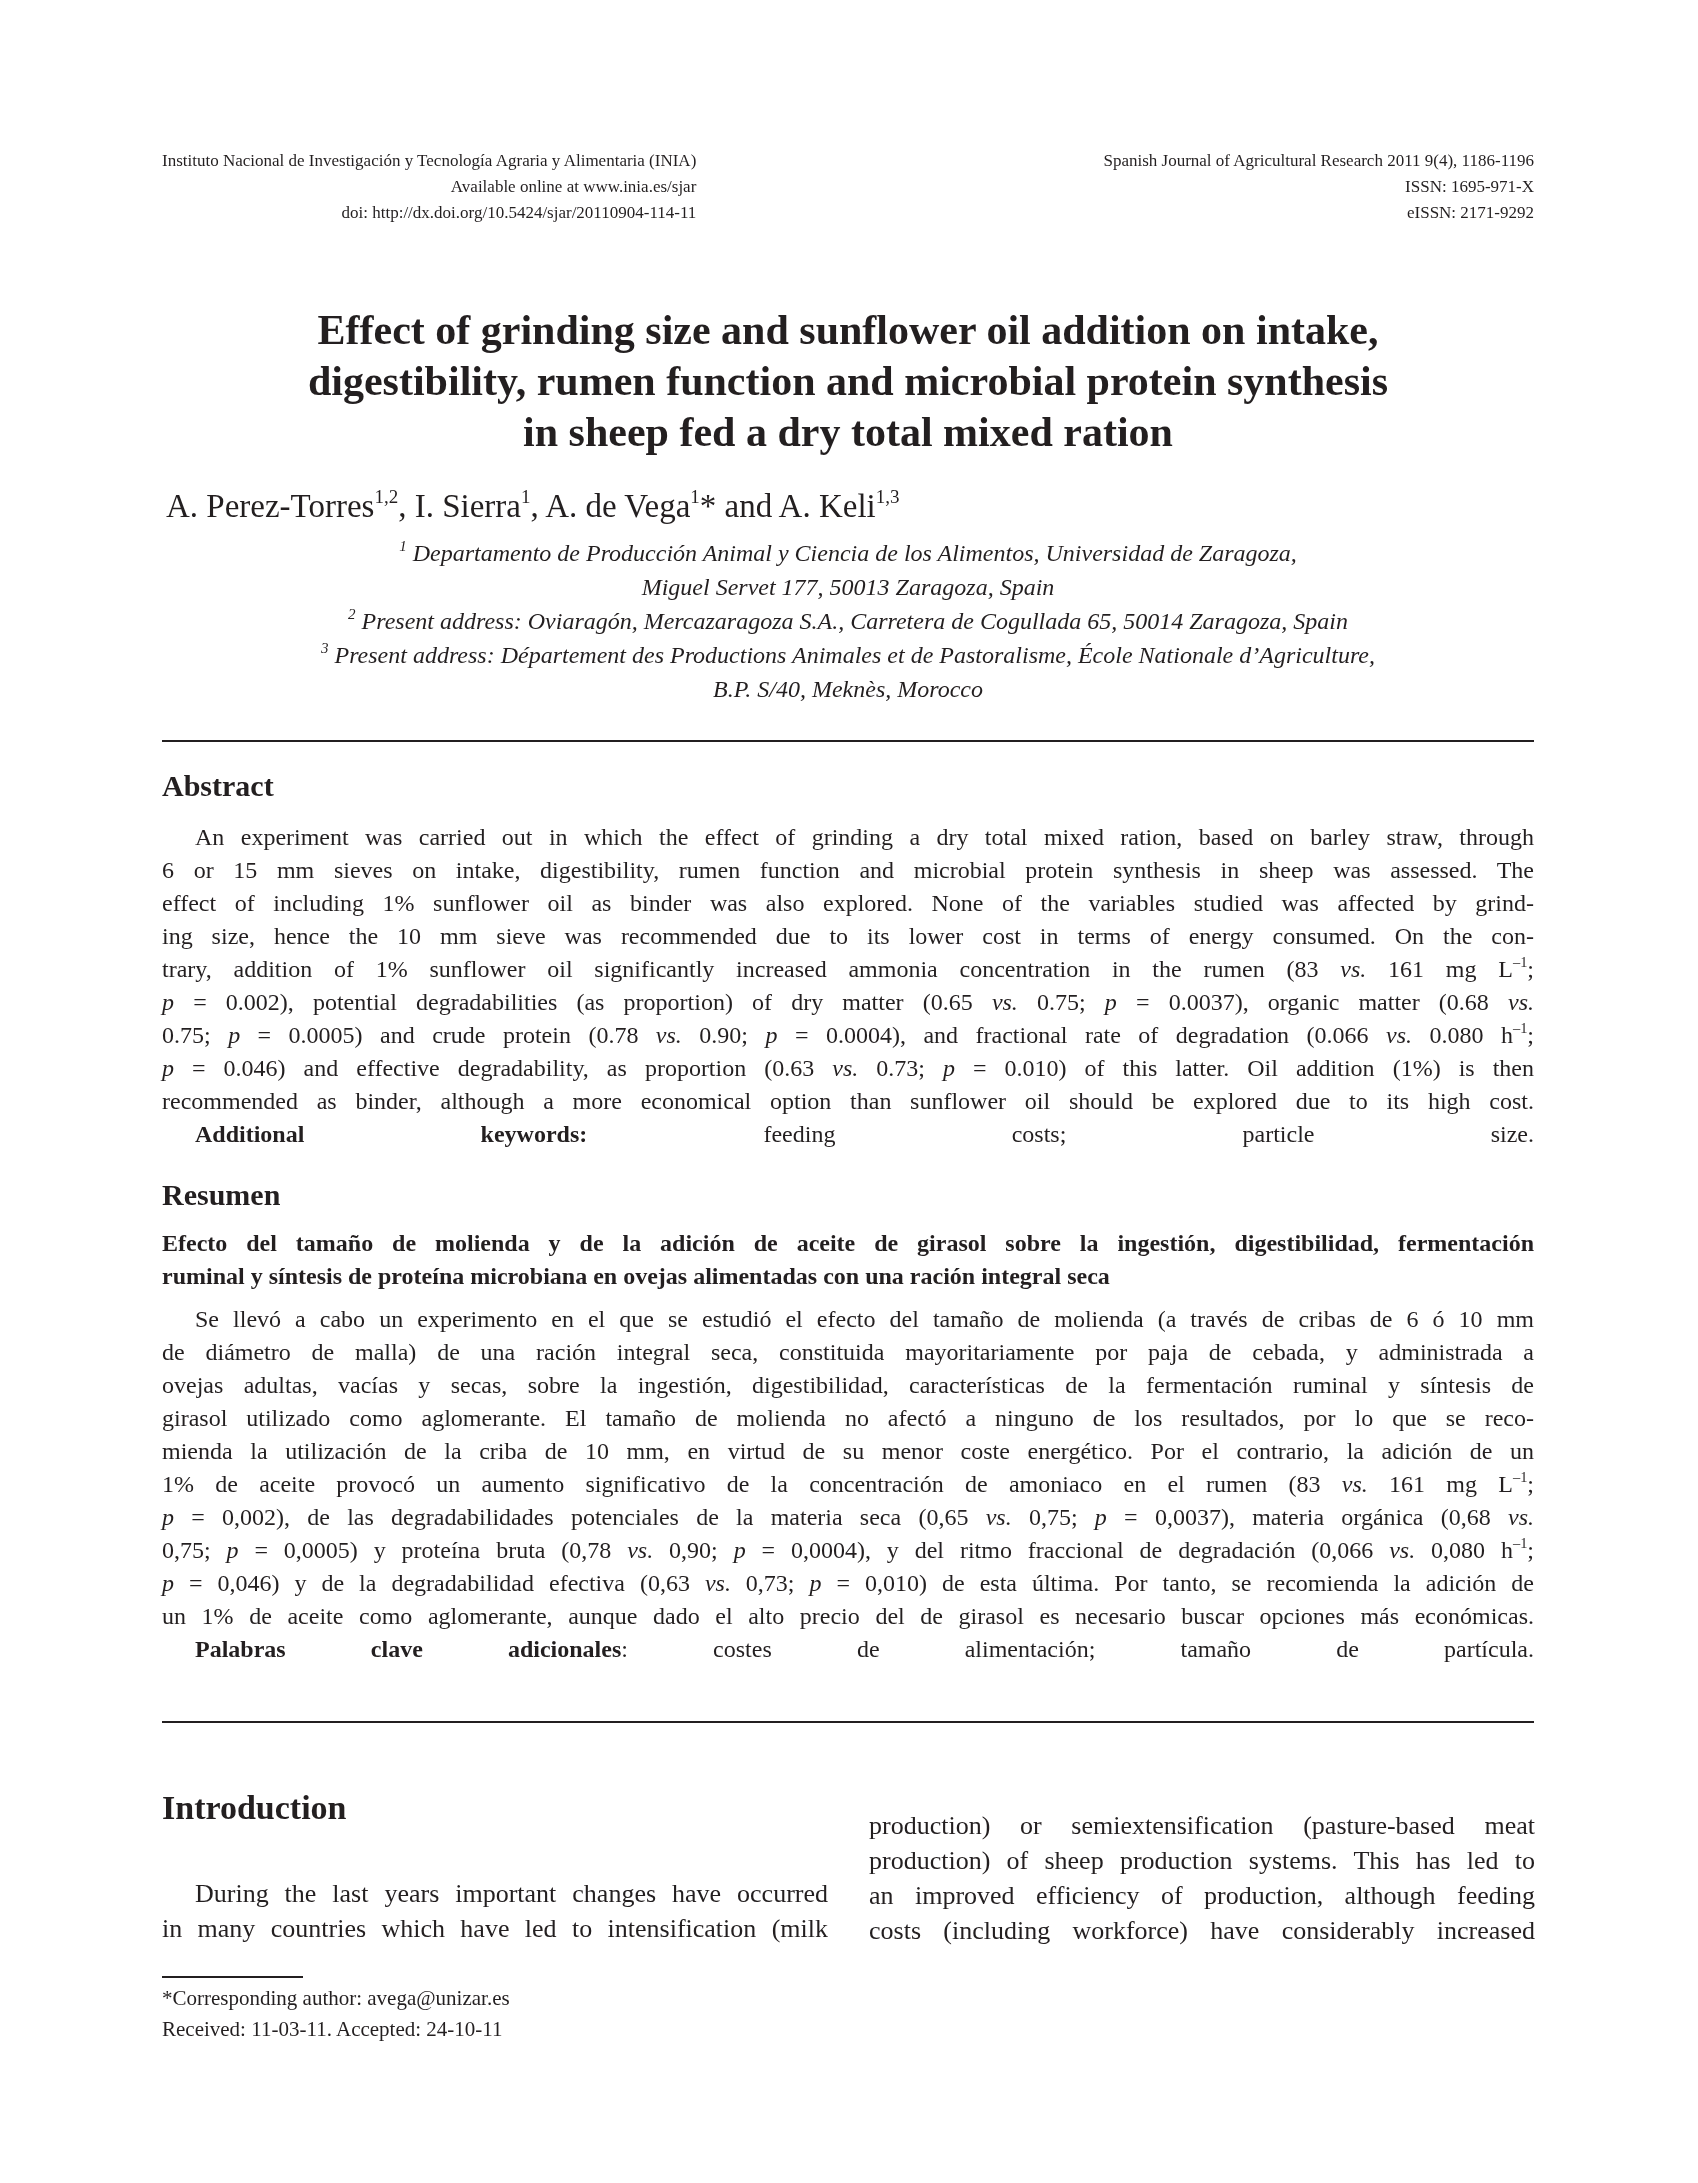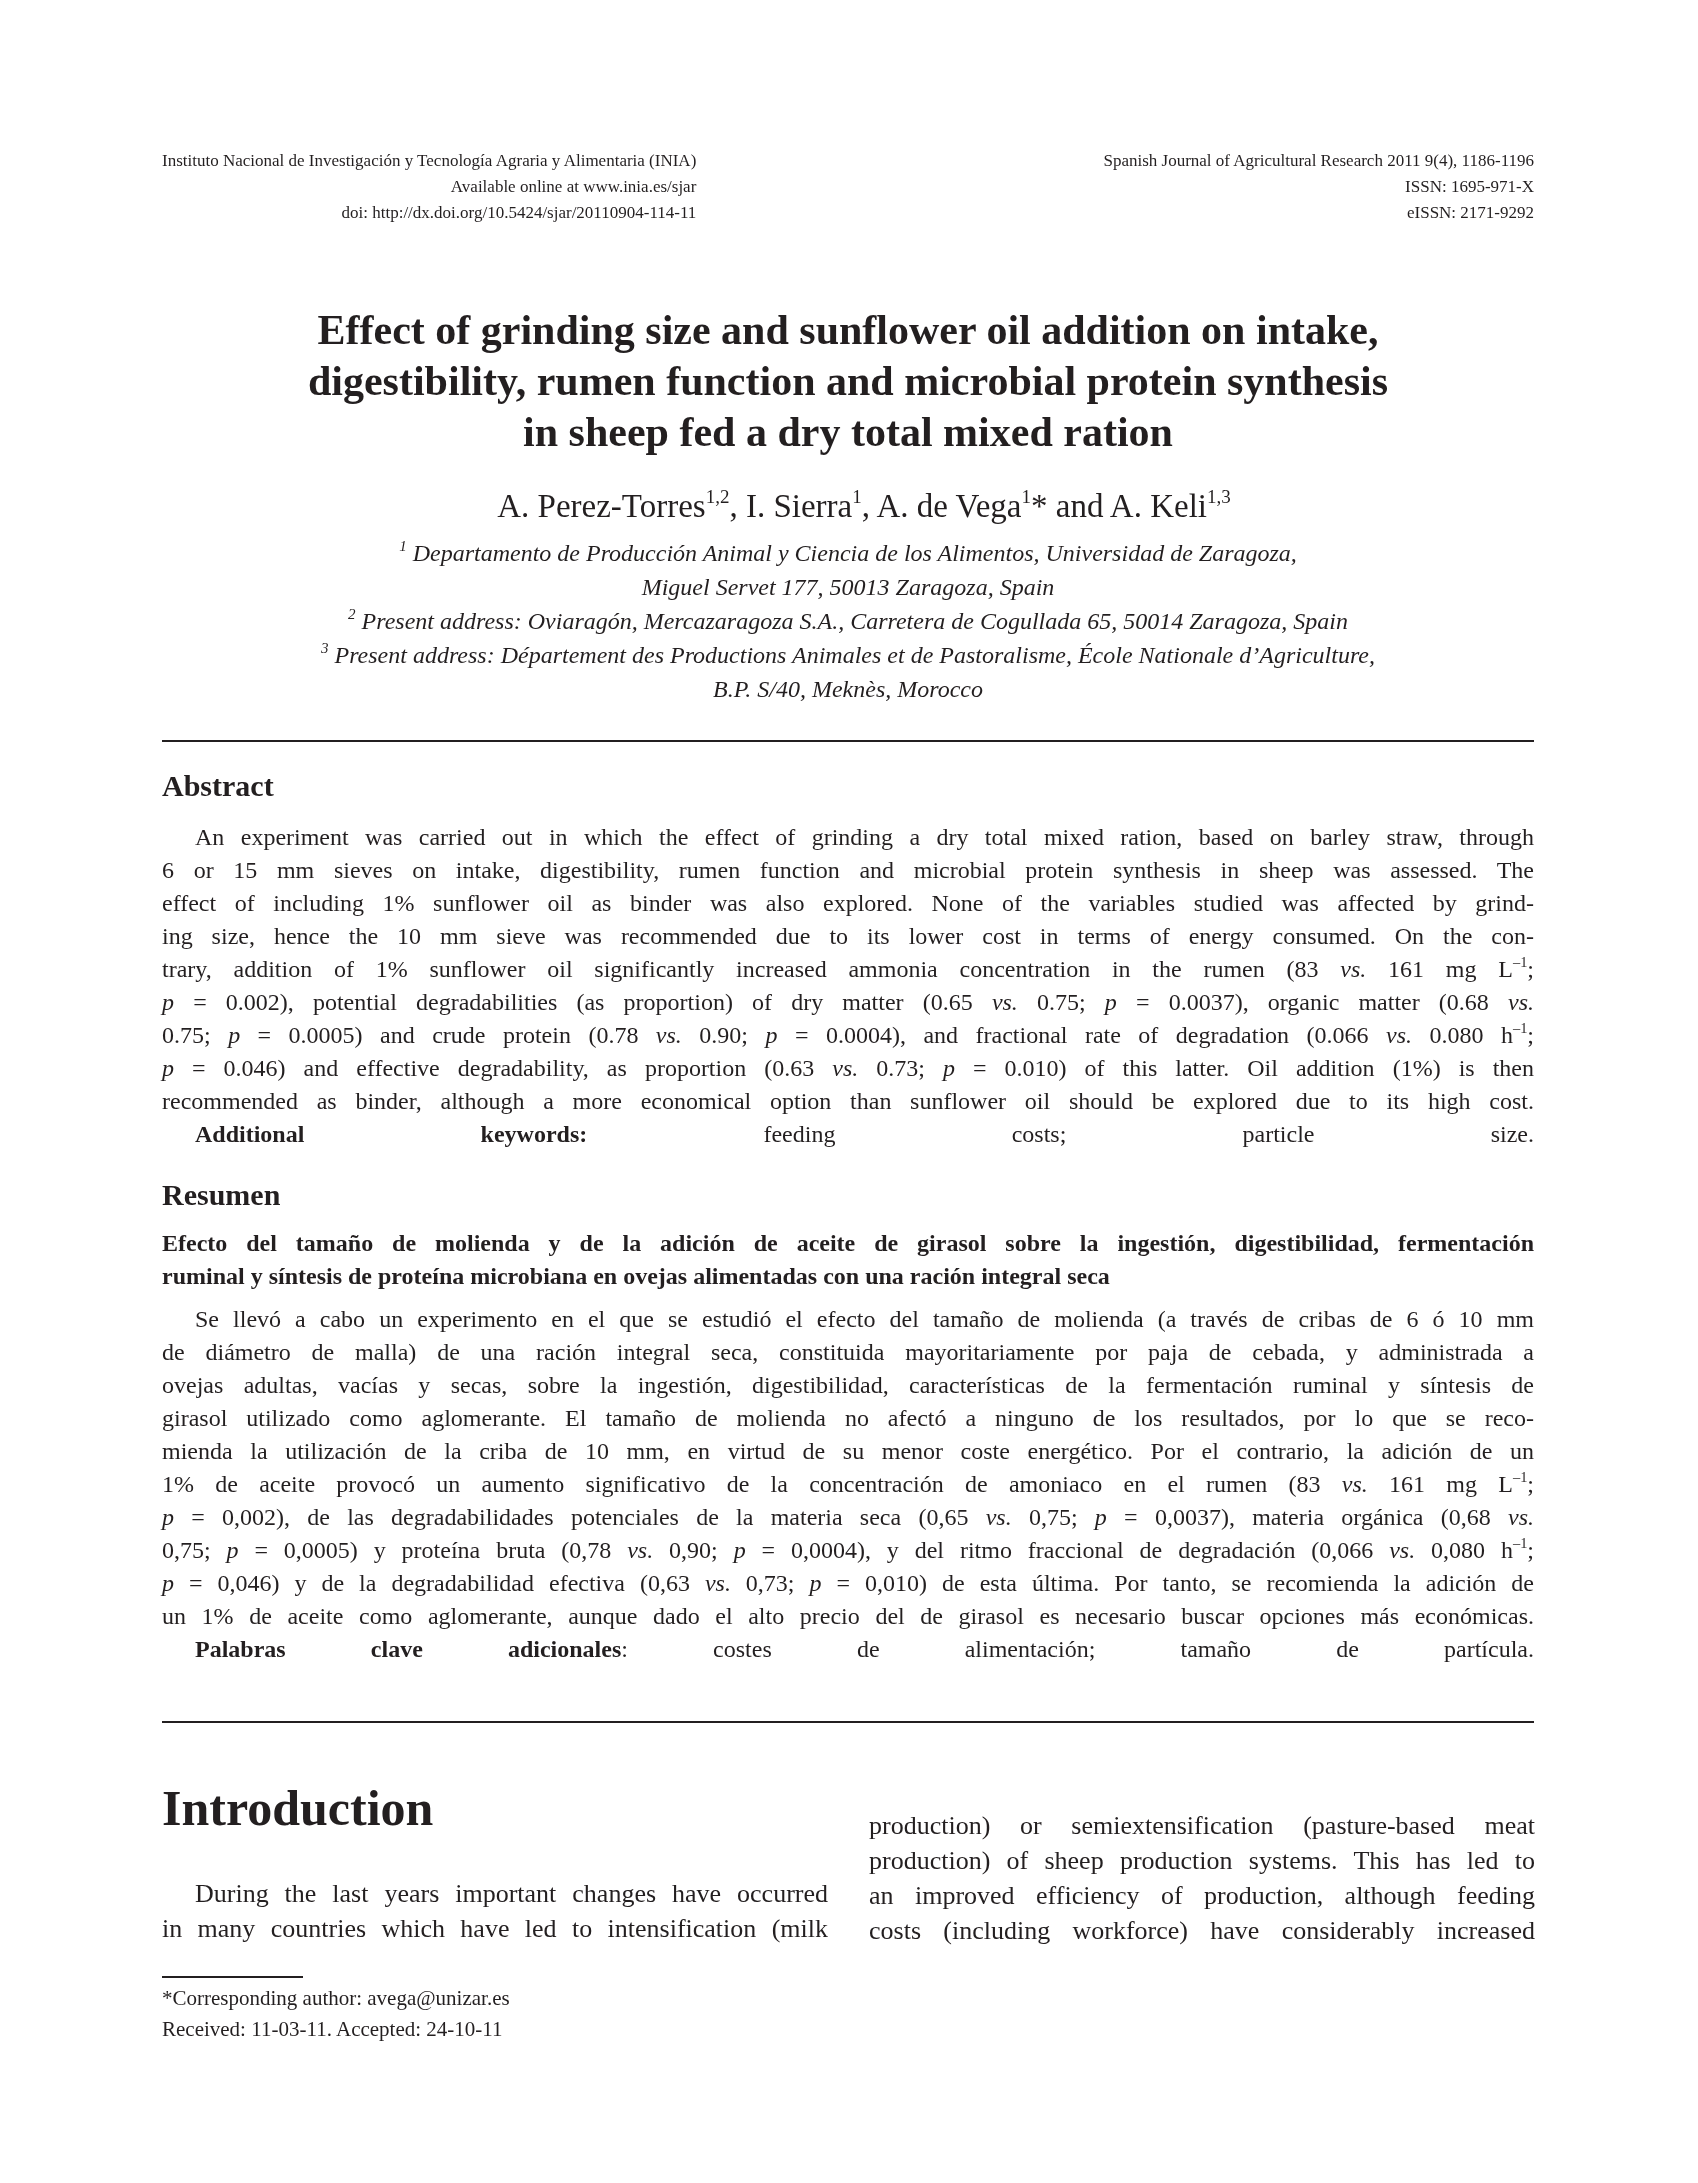--- a/index.html
+++ b/index.html
@@ -15,21 +15,21 @@
   .rh-right { position: absolute; right: 0; top: 0; text-align: right; }
   .rh-line { display: block; white-space: nowrap; }
 
   
   .title {
     position: absolute; top: 305px; left: 0; width: 1372px; text-align: center;
     font-weight: bold; font-size: 42px; line-height: 51px; margin: 0;
   }
   .title-line { display: block; }
   .authors {
-    position: absolute; top: 486px; left: 16px; width: 1372px; text-align: center;
+    position: absolute; top: 486px; left: 4px; width: 1372px; 
     font-size: 33px; line-height: 41px;
   }
   .authors sup { font-size: 19px; vertical-align: 13.7px; line-height: 0; }
   .affiliations {
     position: absolute; top: 536px; left: 0; width: 1372px; text-align: center;
     font-style: italic; font-size: 24px; line-height: 34px;
   }
   .aff-line { display: block; white-space: nowrap; }
   .aff-line sup { font-size: 15px; vertical-align: 9.6px; line-height: 0; }
 
@@ -47,21 +47,21 @@
   .kw-line { display: block; padding-left: 33px; font-size: 24px; line-height: 33px; }
   .kw-label { font-weight: bold; }
 
   .resumen-subtitle {
     position: absolute; left: 0; width: 1372px; font-weight: bold; font-size: 24px; line-height: 33px;
   }
   .resumen-subtitle .para-line { display: block; white-space: nowrap; }
   .resumen-subtitle .para-line.justify { text-align: justify; text-align-last: justify; }
 
   
-  .intro-heading { position: absolute; left: 0; top: 1786px; margin: 0; font-weight: bold; font-size: 50px; line-height: 44px; }
+  .intro-heading { position: absolute; left: 0; top: 1786px; margin: 0; font-weight: bold; font-size: 34px; line-height: 44px; }
   .col { position: absolute; width: 666px; font-size: 26px; line-height: 35px; }
   .col .para-line { display: block; text-align: justify; text-align-last: justify; white-space: nowrap; }
   .col-left { left: 0; top: 1876px; }
   .col-right { left: 707px; top: 1808px; }
 
   .footnote-rule { position: absolute; left: 0; top: 1976px; width: 141px; height: 0; border-top: 2.1px solid #231f20; }
   .footnotes { position: absolute; left: 0; top: 1983px; font-size: 21px; line-height: 31px; }
   .fn-line { display: block; white-space: nowrap; }
 </style>
 </head>

